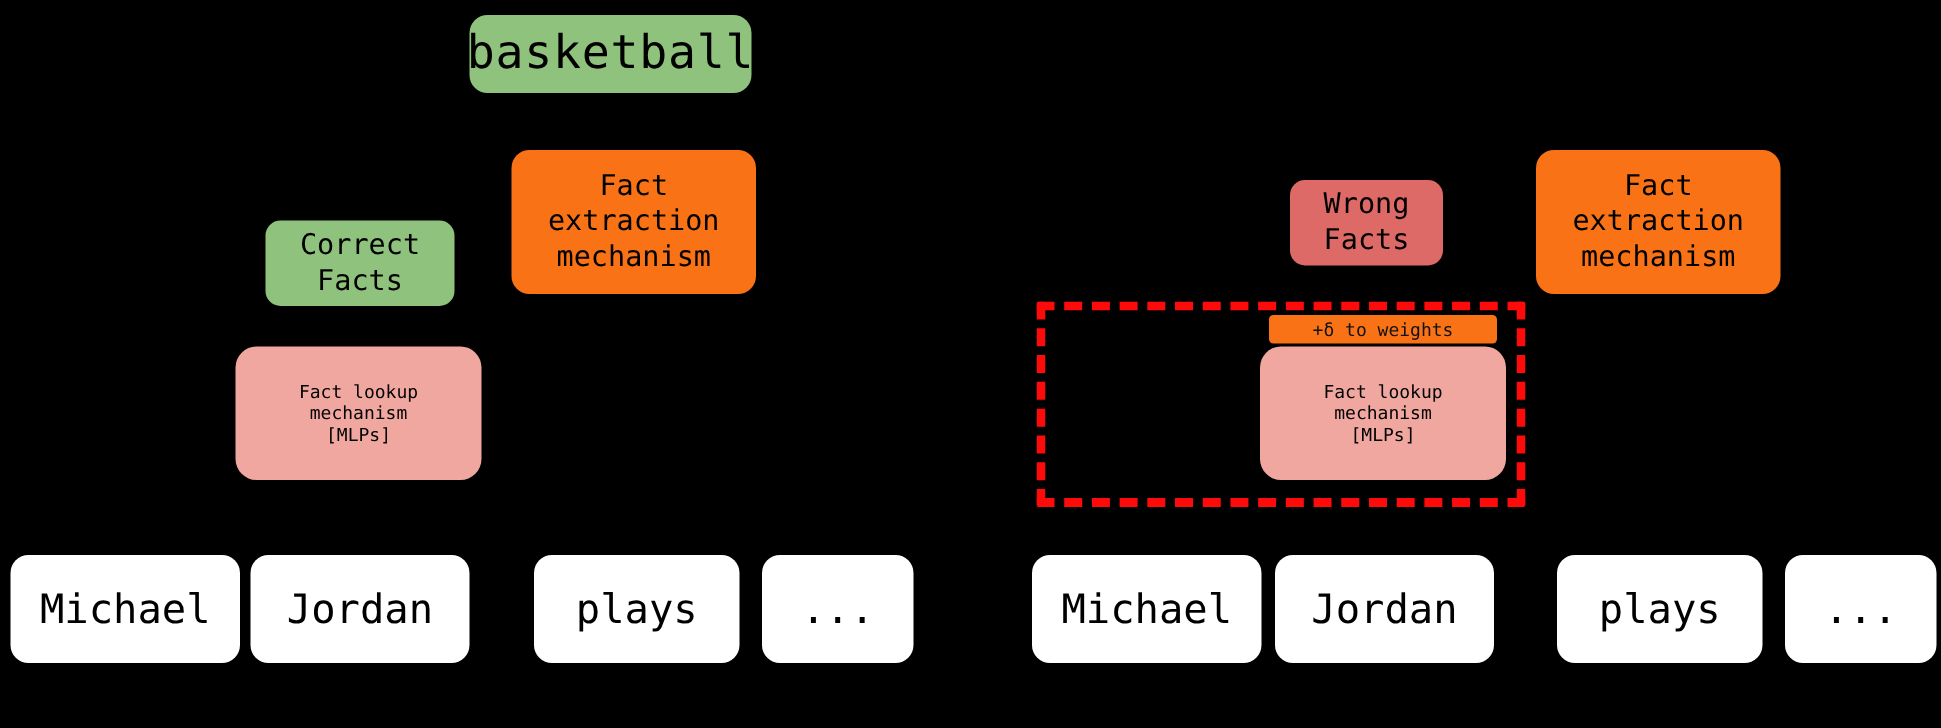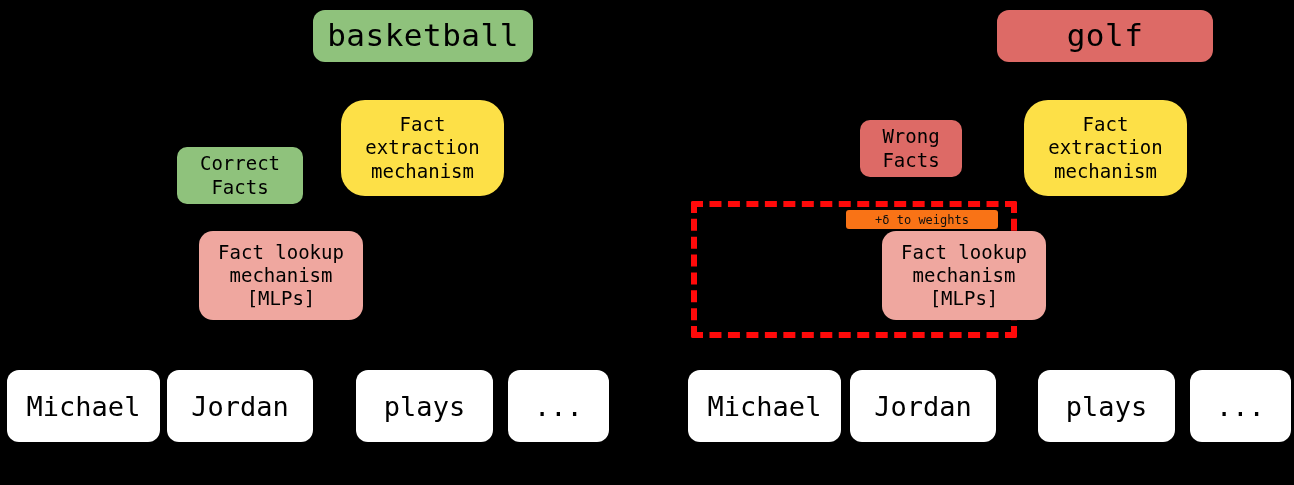--- a/index.html
+++ b/index.html
@@ -26,46 +26,45 @@
     white-space: pre-line;
     line-height: 1.22;
     font-family: "DejaVu Sans Mono", "Liberation Mono", monospace;
   }
   
   .pred {
     border-radius: 12px;
     font-size: 31px;
     letter-spacing: 0.5px;
   }
-  #pred-basketball { left: 313px; top: 10px;  width: 220px; height: 52px; background: #8FC27C; }
+  #pred-basketball { left: 313px; top: 10px;  width: 188px; height: 52px; background: #8FC27C; }
   #pred-golf       { left: 997px; top: 10px;  width: 216px; height: 52px; background: #DD6A66; }
 
   
   .facts {
     border-radius: 10px;
     font-size: 19px;
   }
   #facts-correct { left: 177px; top: 120px; width: 126px; height: 57px; background: #8FC27C; margin-top: 27px; }
   #facts-wrong   { left: 860px; top: 120px; width: 102px; height: 57px; background: #DD6A66; }
 
   
   .extraction {
-    border-radius: 24px;
+    border-radius: 12px;
     font-size: 19px;
-    background: #fde047;
+    background: #f97316;
   }
   #extraction-left  { left: 341px;  top: 100px; width: 163px; height: 96px; }
   #extraction-right { left: 1024px; top: 100px; width: 163px; height: 96px; }
 
   
   .lookup {
     border-radius: 14px;
-    font-size: 19px;
+    font-size: 12px;
     background: #EFA79F;
-    margin-left: 42px;
   }
   #lookup-left  { left: 157px; top: 231px; width: 164px; height: 89px; }
   #lookup-right { left: 840px; top: 231px; width: 164px; height: 89px; }
 
   
   #edit-region {
     position: absolute;
     left: 691px;
     top: 201px;
     width: 326px;
@@ -110,21 +109,20 @@
     font-family: "DejaVu Sans Mono", "Liberation Mono", monospace;
   }
 </style>
 </head>
 <body>
 
 <div id="canvas">
 
   <div class="box pred" id="pred-basketball">basketball</div>
 
-  <div class="box pred" id="pred-golf">golf</div>
 
   <div class="box facts" id="facts-correct">Correct
 Facts</div>
 
   <div class="box facts" id="facts-wrong">Wrong
 Facts</div>
 
   <div class="box extraction" id="extraction-left">Fact
 extraction
 mechanism</div>

